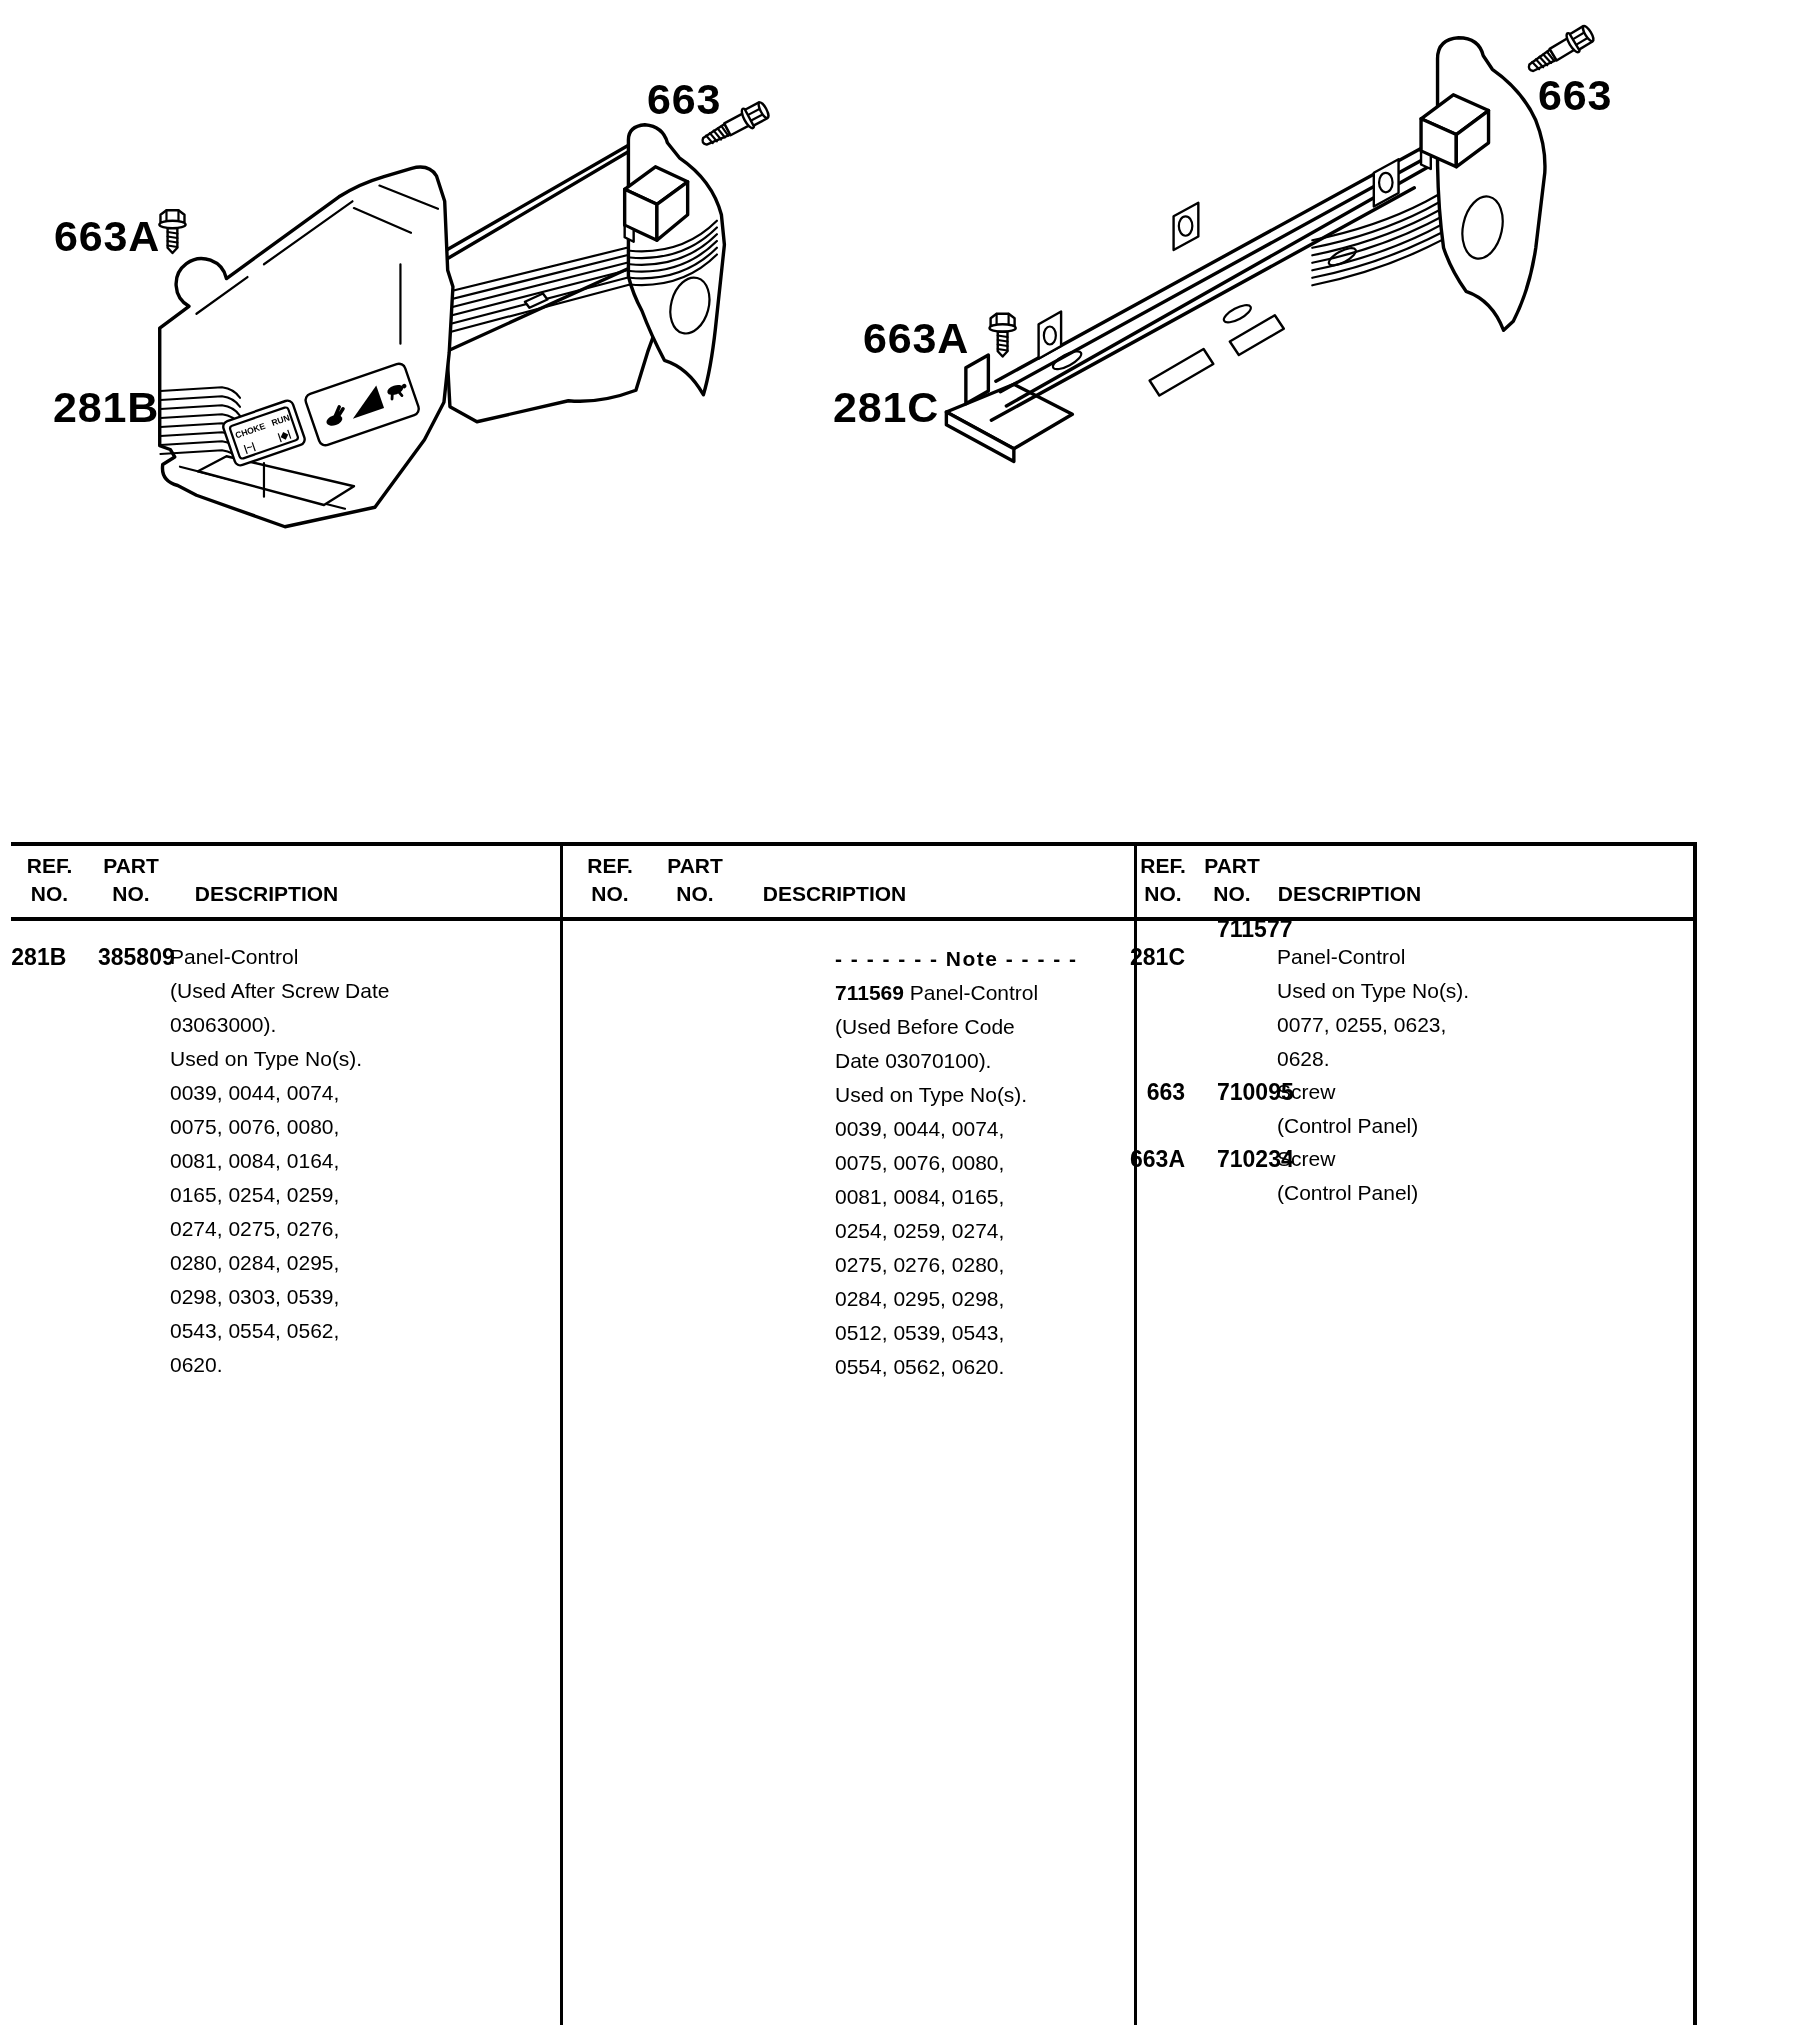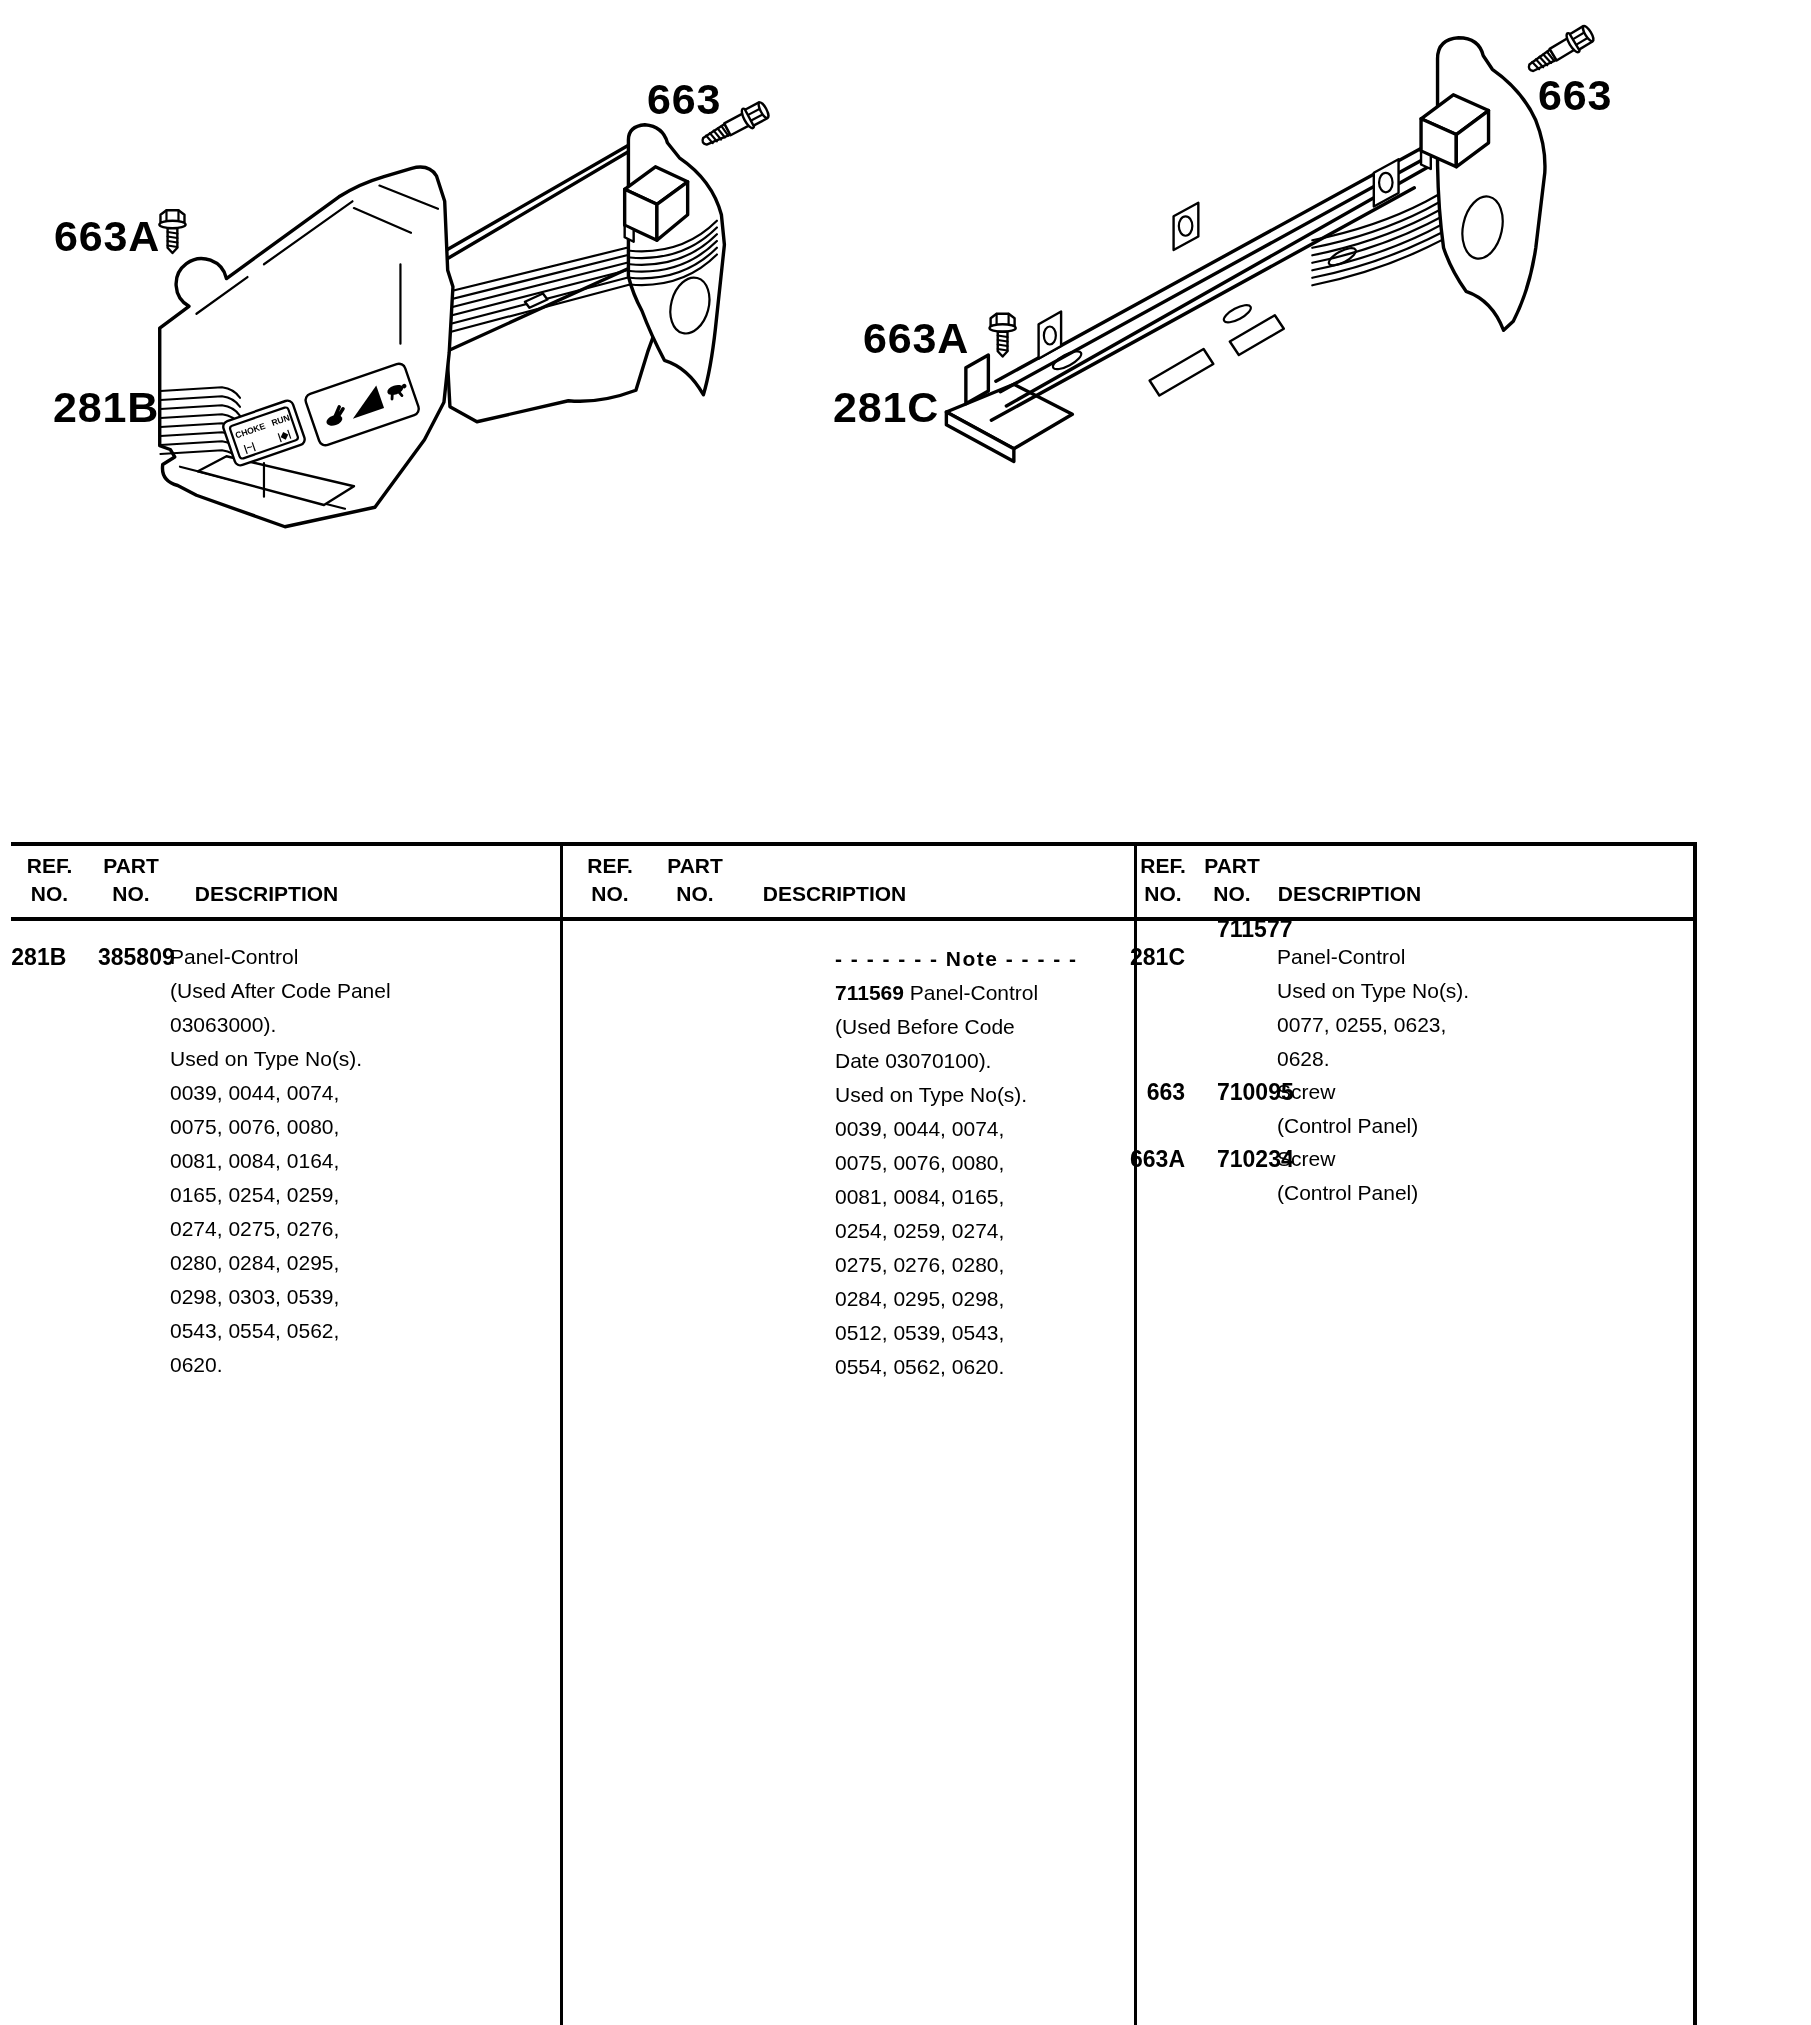--- a/index.html
+++ b/index.html
@@ -208,21 +208,21 @@
       <div>PART</div>
         <div>NO.</div>
     </div>
     <div class="th" style="left:1237px;top:880px;width:225px;">DESCRIPTION</div>
 
     <div>
       <div class="ref" style="left:11.3px;top:940px;width:53px;">281B</div>
       <div class="part" style="left:98px;top:940px;">385809</div>
       <div class="desc" style="left:170px;top:940px;width:386px;">
         <div>Panel-Control</div>
-        <div>(Used After Code Panel</div>
+        <div>(Used After Screw Date</div>
         <div>03063000).</div>
         <div>Used on Type No(s).</div>
         <div>0039, 0044, 0074,</div>
         <div>0075, 0076, 0080,</div>
         <div>0081, 0084, 0164,</div>
         <div>0165, 0254, 0259,</div>
         <div>0274, 0275, 0276,</div>
         <div>0280, 0284, 0295,</div>
         <div>0298, 0303, 0539,</div>
         <div>0543, 0554, 0562,</div>

